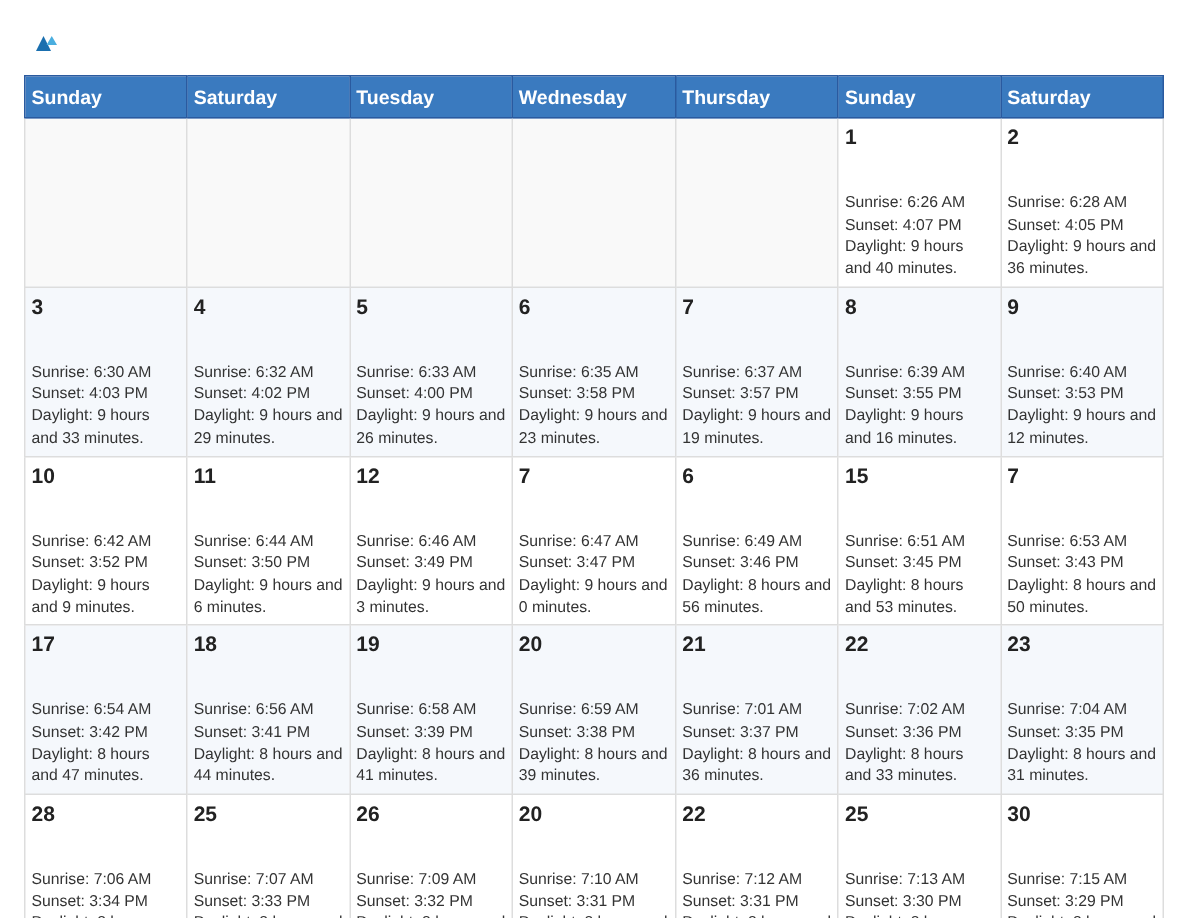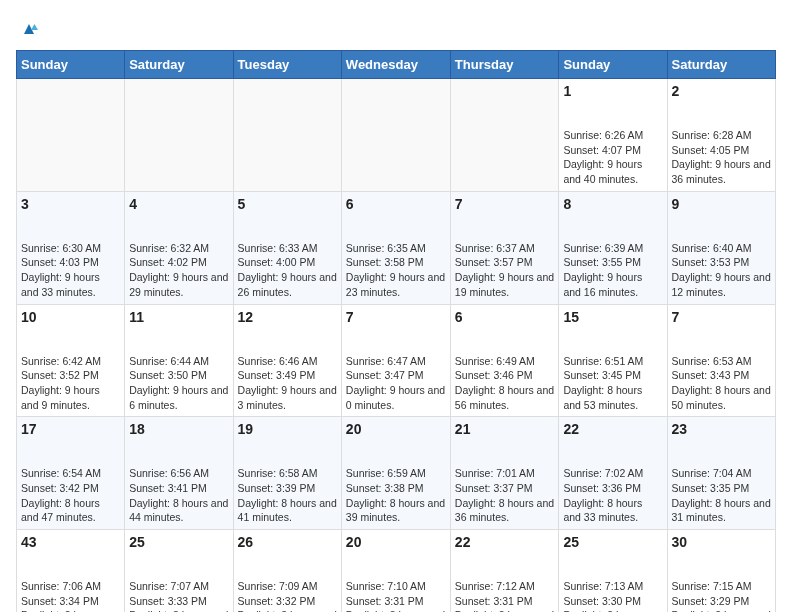--- a/index.html
+++ b/index.html
@@ -186,21 +186,21 @@
           <span class="day-number">22</span>
           <div class="day-info">Sunrise: 7:02 AM<br>Sunset: 3:36 PM<br>Daylight: 8 hours and 33 minutes.</div>
         </td>
         <td>
           <span class="day-number">23</span>
           <div class="day-info">Sunrise: 7:04 AM<br>Sunset: 3:35 PM<br>Daylight: 8 hours and 31 minutes.</div>
         </td>
       </tr>
       <tr>
         <td>
-          <span class="day-number">43</span>
+          <span class="day-number">28</span>
           <div class="day-info">Sunrise: 7:06 AM<br>Sunset: 3:34 PM<br>Daylight: 8 hours and 28 minutes.</div>
         </td>
         <td>
           <span class="day-number">25</span>
           <div class="day-info">Sunrise: 7:07 AM<br>Sunset: 3:33 PM<br>Daylight: 8 hours and 25 minutes.</div>
         </td>
         <td>
           <span class="day-number">26</span>
           <div class="day-info">Sunrise: 7:09 AM<br>Sunset: 3:32 PM<br>Daylight: 8 hours and 23 minutes.</div>
         </td>

